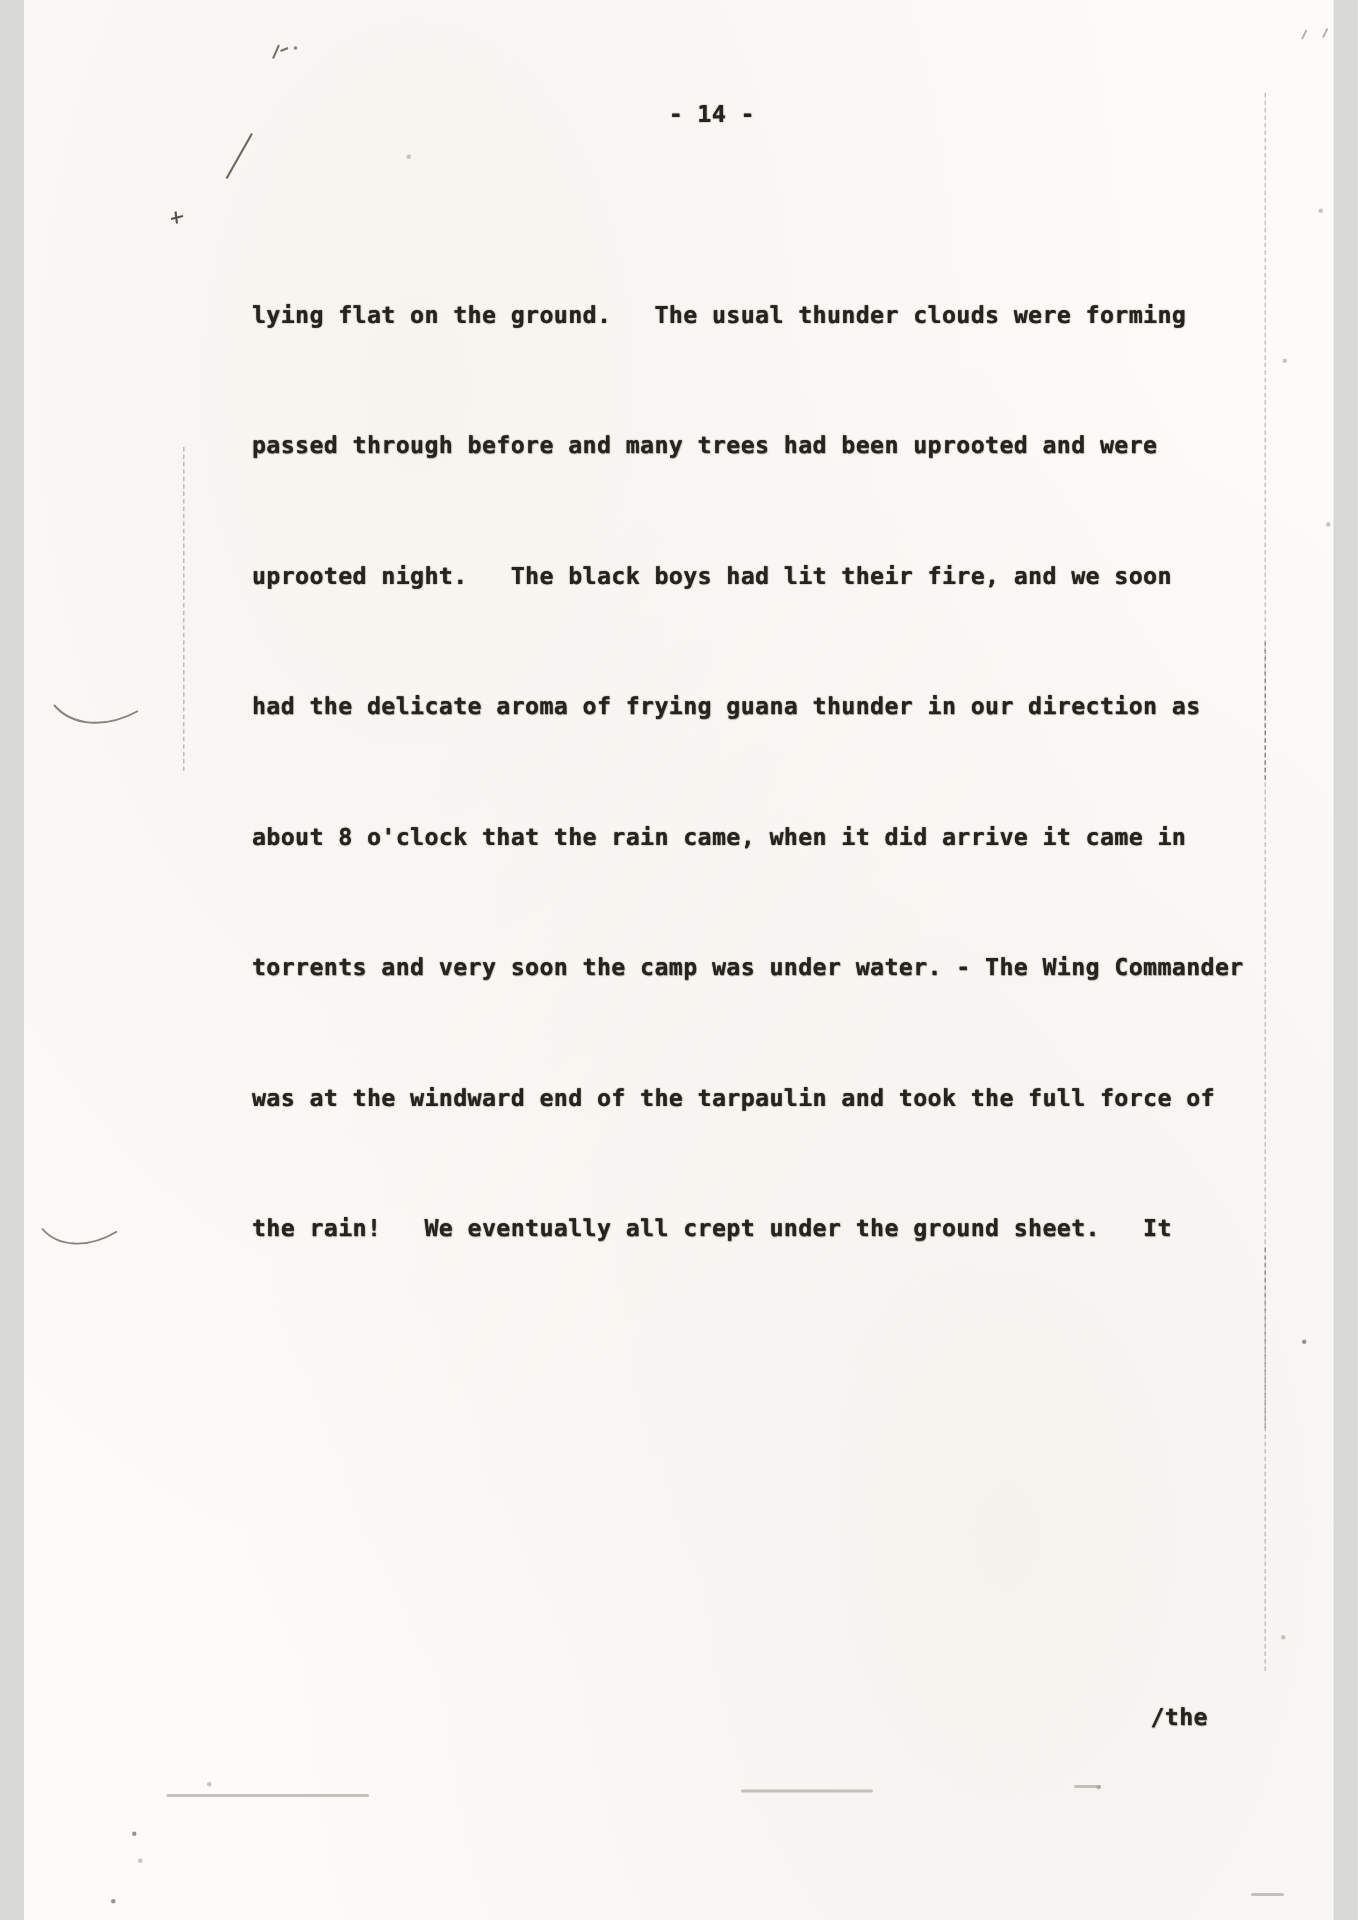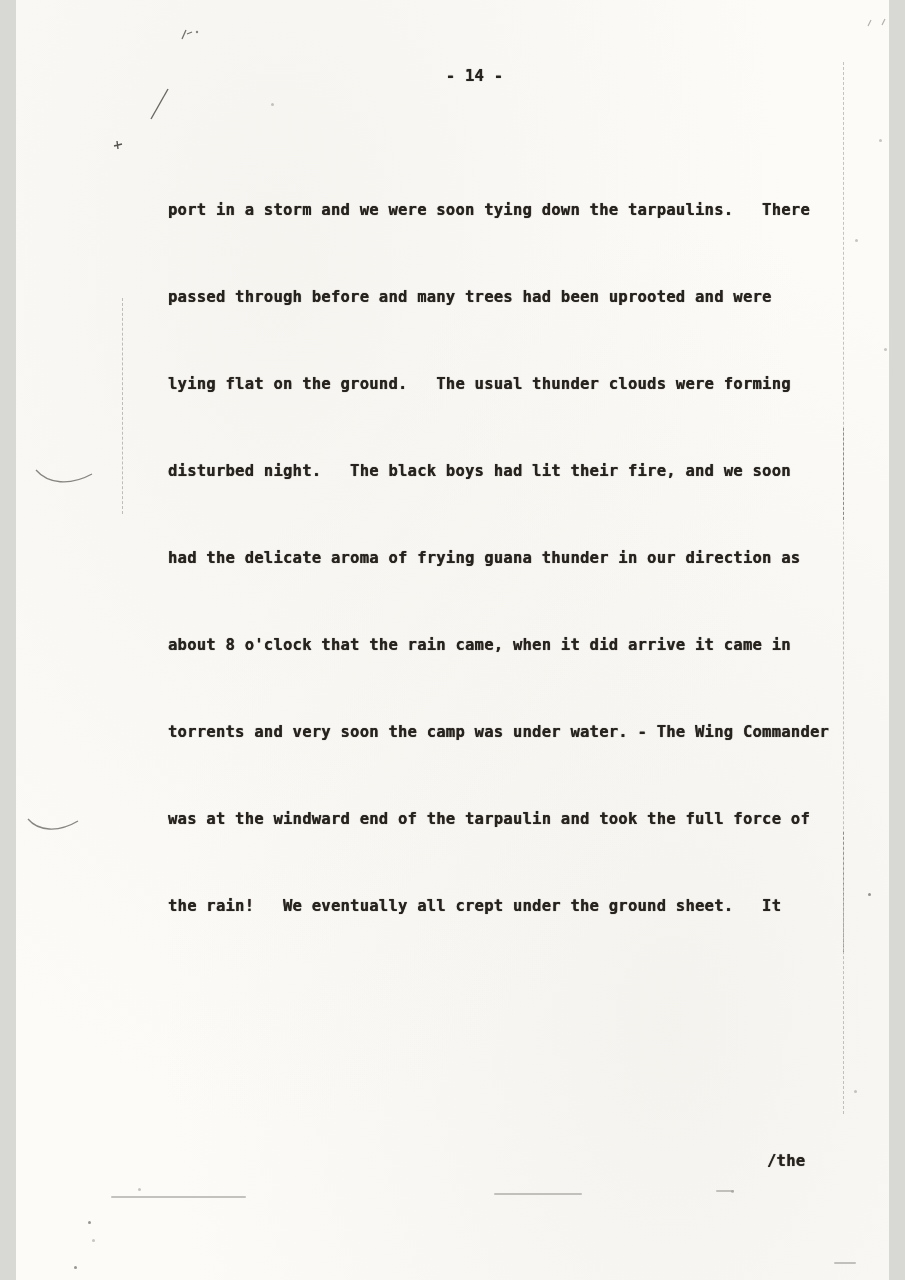--- a/index.html
+++ b/index.html
@@ -26,21 +26,21 @@
     text-align:center;
     transform:translateX(22px);
     line-height:29px;
   }
   .body-text {
     position:absolute; left:152px; top:138px;
     line-height:29px;
     white-space:pre;
   }
   .line { height:29px; }
-  .catchword { position:absolute; left:751px; top:1131px; line-height:29px;margin-top:16px; }
+  .catchword { position:absolute; left:751px; top:1131px; line-height:29px; }
 
   
   .artifact { position:absolute; pointer-events:none; }
   .vline-right { left:827px; top:62px; height:1052px; width:0;
     border-left:1.5px dashed rgba(70,66,60,0.30); }
   .vline-right-dark1 { left:827px; top:428px; height:92px; width:0;
     border-left:1.5px dashed rgba(70,66,60,0.45); }
   .vline-right-dark2 { left:827px; top:832px; height:120px; width:0;
     border-left:1.5px dashed rgba(70,66,60,0.40); }
   .vline-left { left:106px; top:298px; height:216px; width:0;
@@ -52,24 +52,23 @@
   .smudge { height:2px; background:rgba(150,148,142,0.55); border-radius:2px; }
 </style>
 </head>
 <body>
 
 <div class="page">
 
   <div class="page-num ink">- 14 -</div>
 
   <div class="body-text ink">
-    <div class="line">port in a storm and we were soon tying down the tarpaulins.   There</div>
+    <div class="line">lying flat on the ground.   The usual thunder clouds were forming</div>
     <div class="line">passed through before and many trees had been uprooted and were</div>
-    <div class="line">lying flat on the ground.   The usual thunder clouds were forming</div>
-    <div class="line">disturbed night.   The black boys had lit their fire, and we soon</div>
+    <div class="line">uprooted night.   The black boys had lit their fire, and we soon</div>
     <div class="line">had the delicate aroma of frying guana thunder in our direction as</div>
     <div class="line">about 8 o'clock that the rain came, when it did arrive it came in</div>
     <div class="line">torrents and very soon the camp was under water. - The Wing Commander</div>
     <div class="line">was at the windward end of the tarpaulin and took the full force of</div>
     <div class="line">the rain!   We eventually all crept under the ground sheet.   It</div>
     
     
     
     
     

